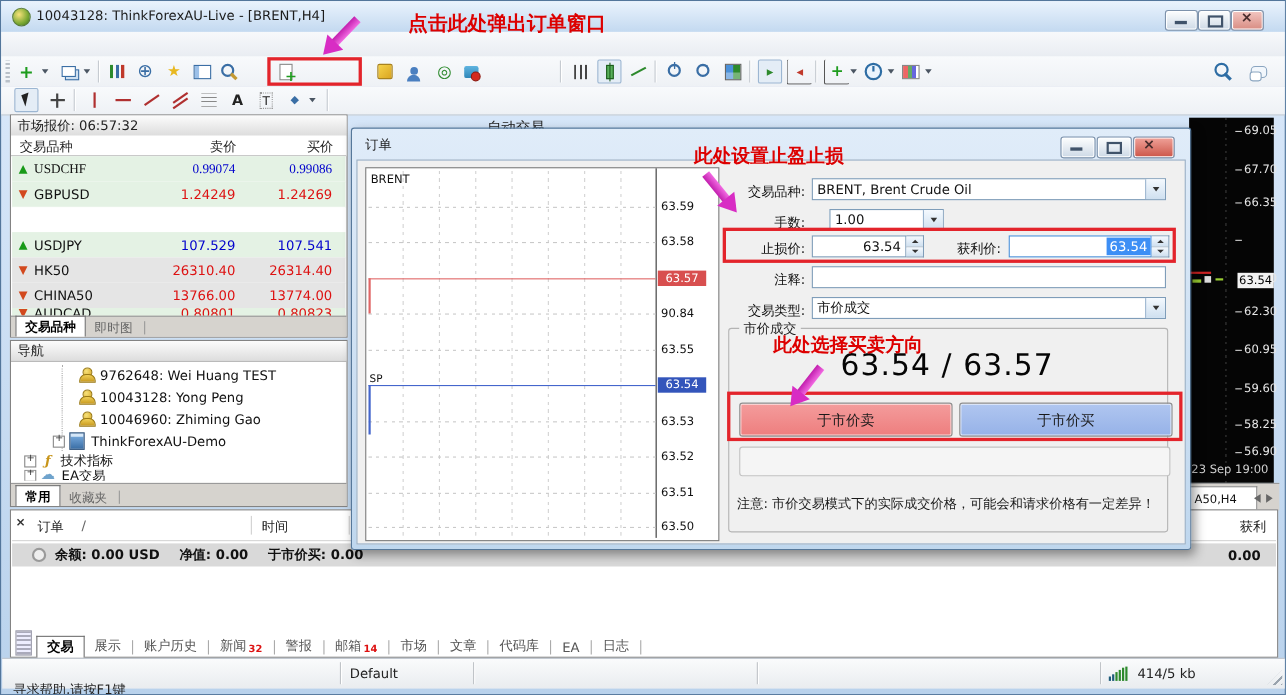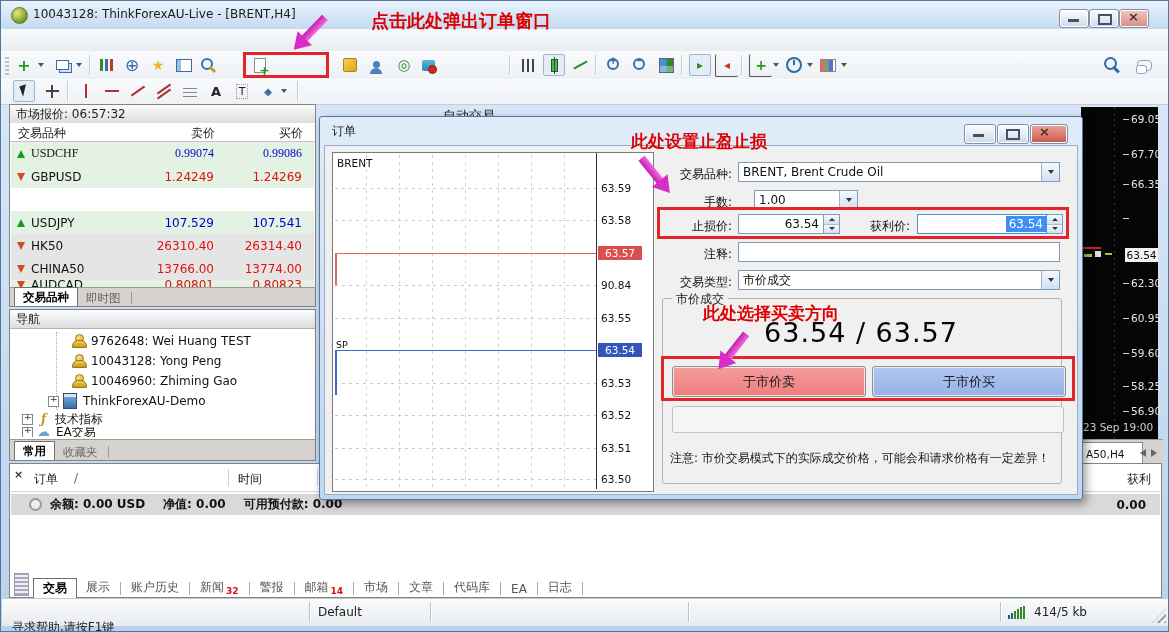--- a/index.html
+++ b/index.html
@@ -412,21 +412,21 @@
     <div class="abs" style="left:64px;top:7px;color:#666;">/</div>
     <div class="thead-sep" style="left:218px;"></div>
     <div class="abs" style="left:228px;top:7px;color:#222;">时间</div>
     <div class="thead-sep" style="left:307px;"></div>
     <div class="abs" style="left:1095px;top:7px;width:46px;text-align:right;color:#222;">获利</div>
     <div class="abs" style="left:1px;top:27px;right:1px;height:1px;background:#d4d4d4;"></div>
     <div class="balrow" style="top:30px;">
       <span class="balico"></span>
       <span class="bseg">余额: 0.00 USD</span>
       <span class="bseg">净值: 0.00</span>
-      <span class="bseg">可用预付款: 0.00</span>
+      <span class="bseg">于市价买: 0.00</span>
       <span style="margin-left:auto;margin-right:14px;">0.00</span>
     </div>
     <div class="abs" style="left:2px;top:106px;right:2px;height:28px;display:flex;align-items:flex-end;">
       <div class="vgrip" style="position:relative;margin:0 4px 2px 2px;"></div>
       <div class="btab on">
           <span>交易</span>
         </div>
       <div class="btab">
           <span>展示</span>
         </div>

